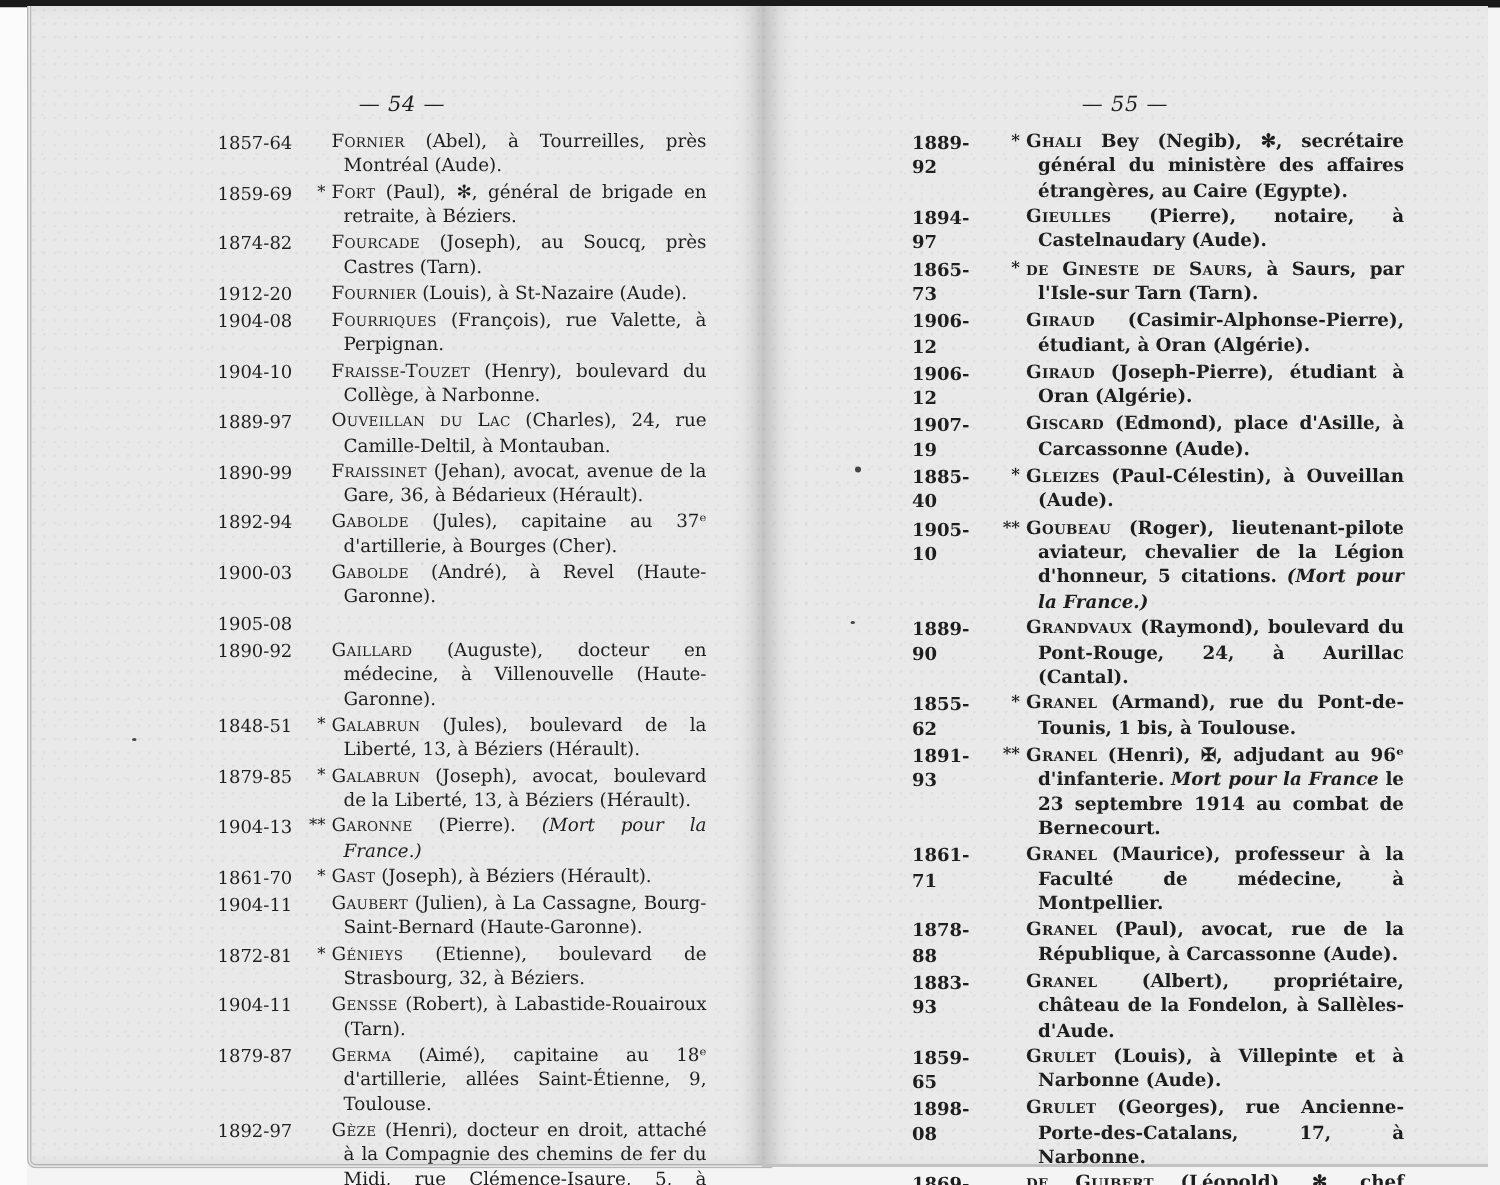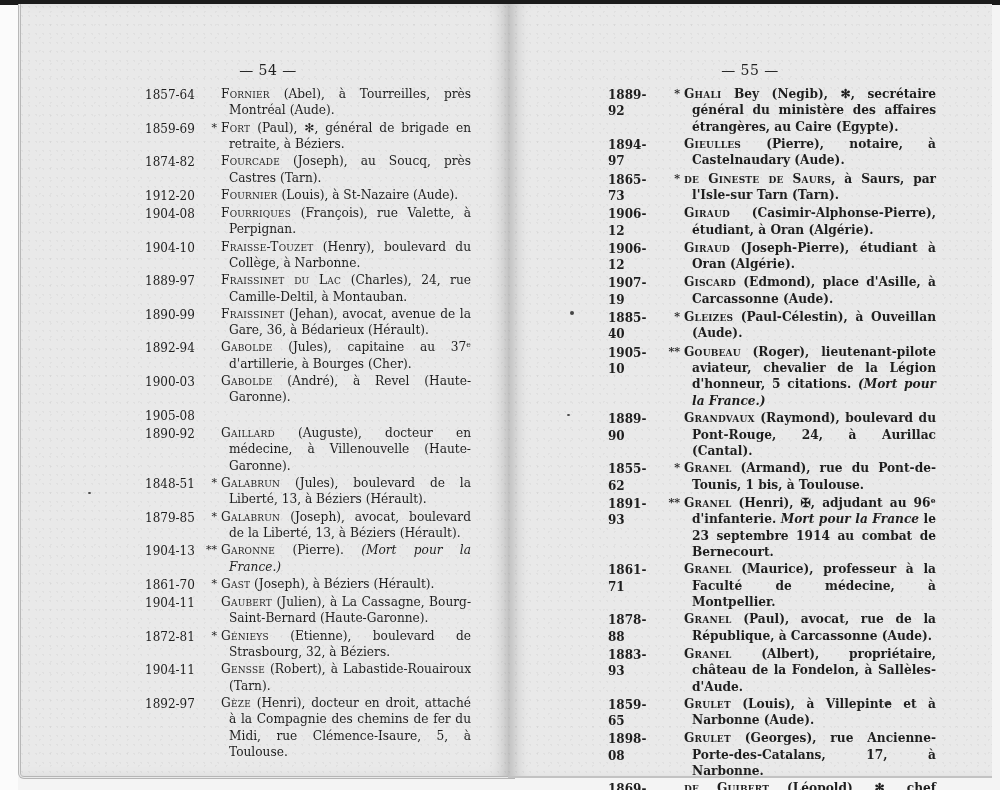--- a/index.html
+++ b/index.html
@@ -28,21 +28,21 @@
     box-shadow: inset -18px 0 18px -10px rgba(0,0,0,0.28);
   }
   .page.right {
     left: 508px; width: 484px; height: 772px;
     border-bottom: 2px solid #c2c2c2;
     box-shadow: inset 16px 0 16px -10px rgba(0,0,0,0.22);
   }
   .gutter { position: absolute; left: 512px; top: 4px; width: 4px; height: 772px; background: #fafafa; border-left: 1px solid #9c9c9c; }
   .page-number {
     position: absolute; top: 58px; width: 100%;
-    text-align: center; font-size: 14px; letter-spacing: 0.5px;
+    text-align: center; font-size: 14px; letter-spacing: 0.5px; font-style: italic;
   }
   .entries { position: absolute; top: 82px; }
   .page.left .entries { left: 92px; width: 360px; }
   .page.right .entries { left: 68px; width: 362px; font-weight: bold; }
   .entry {
     display: grid;
     grid-template-columns: 54px 22px 1fr;
     font-size: 12.2px; line-height: 16.4px;
     margin-bottom: 0.8px;
     margin-left: 32px;
@@ -88,21 +88,21 @@
         <span class="body"><span class="name">Fourriques</span><span> (François), rue Valette, à Perpignan.</span></span>
       </div>
       <div class="entry">
         <span class="years">1904-10</span>
         <span class="mark"></span>
         <span class="body"><span class="name">Fraisse-Touzet</span><span> (Henry), boulevard du Collège, à Narbonne.</span></span>
       </div>
       <div class="entry">
         <span class="years">1889-97</span>
         <span class="mark"></span>
-        <span class="body"><span class="name">Fraissinet du Lac</span><span> (Charles), 24, rue Camille-Deltil, à Montauban.</span></span>
+        <span class="body"><span class="name">Ouveillan du Lac</span><span> (Charles), 24, rue Camille-Deltil, à Montauban.</span></span>
       </div>
       <div class="entry">
         <span class="years">1890-99</span>
         <span class="mark"></span>
         <span class="body"><span class="name">Fraissinet</span><span> (Jehan), avocat, avenue de la Gare, 36, à Bédarieux (Hérault).</span></span>
       </div>
       <div class="entry">
         <span class="years">1892-94</span>
         <span class="mark"></span>
         <span class="body"><span class="name">Gabolde</span><span> (Jules), capitaine au 37ᵉ d'artillerie, à Bourges (Cher).</span></span>
@@ -148,20 +148,25 @@
       </div>
       <div class="entry">
         <span class="years">1872-81</span>
         <span class="mark">*</span>
         <span class="body"><span class="name">Génieys</span><span> (Etienne), boulevard de Strasbourg, 32, à Béziers.</span></span>
       </div>
       <div class="entry">
         <span class="years">1904-11</span>
         <span class="mark"></span>
         <span class="body"><span class="name">Gensse</span><span> (Robert), à Labastide-Rouairoux (Tarn).</span></span>
+      </div>
+      <div class="entry">
+        <span class="years">1879-87</span>
+        <span class="mark"></span>
+        <span class="body"><span class="name">Germa</span><span> (Aimé), capitaine au 18ᵉ d'artillerie, allées Saint-Étienne, 9, Toulouse.</span></span>
       </div>
       <div class="entry">
         <span class="years">1892-97</span>
         <span class="mark"></span>
         <span class="body"><span class="name">Gèze</span><span> (Henri), docteur en droit, attaché à la Compagnie des chemins de fer du Midi, rue Clémence-Isaure, 5, à Toulouse.</span></span>
       </div>
     </div>
 </div>
 
 <div class="gutter"></div>

